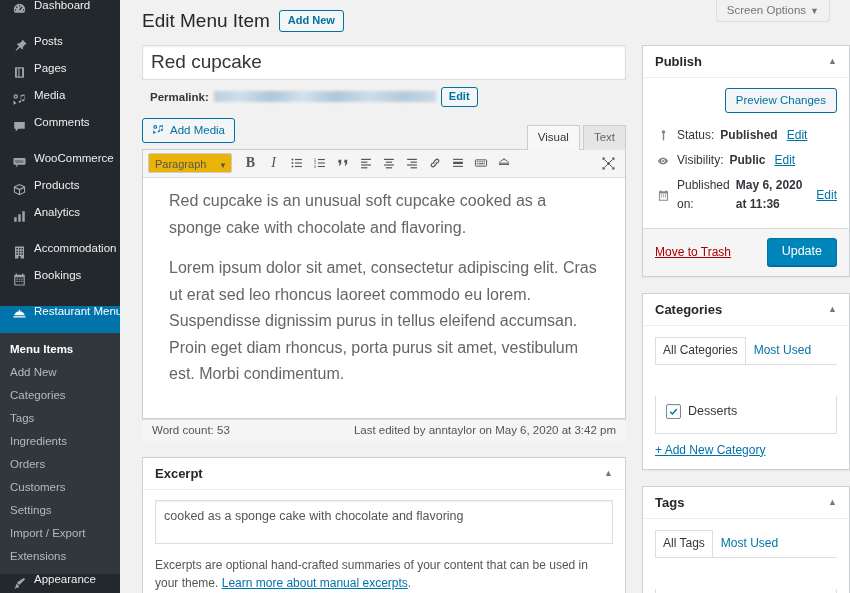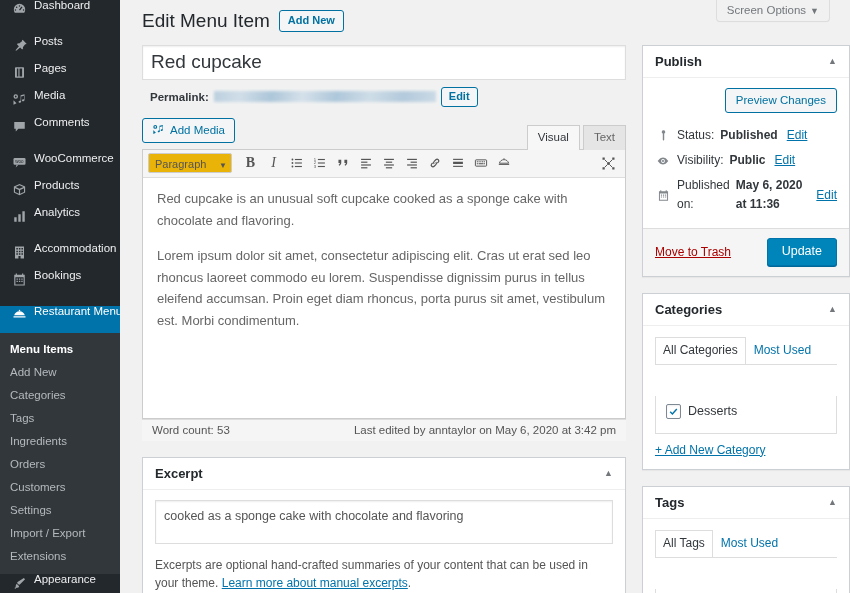--- a/index.html
+++ b/index.html
@@ -235,23 +235,23 @@
     display: flex; align-items: center; justify-content: center;
     color: #555;
     cursor: pointer;
     border-radius: 2px;
     font-size: 13px;
   }
   .tb-btn svg { display:block; }
   .tb-spacer { margin-left: auto; }
   .editor-body {
     height: 240px;
-    padding: 10px 14px;
+    padding: 10px 26px;
     background: #fff;
-    font-size: 13px;
+    font-size: 16px;
     color: #666;
     line-height: 1.66;
     overflow: hidden;
   }
   .editor-body p { margin-bottom: 14px; }
   #post-status-info {
     border-top: 1px solid #ddd;
     background: #f5f5f5;
     display: flex;
     justify-content: space-between;

